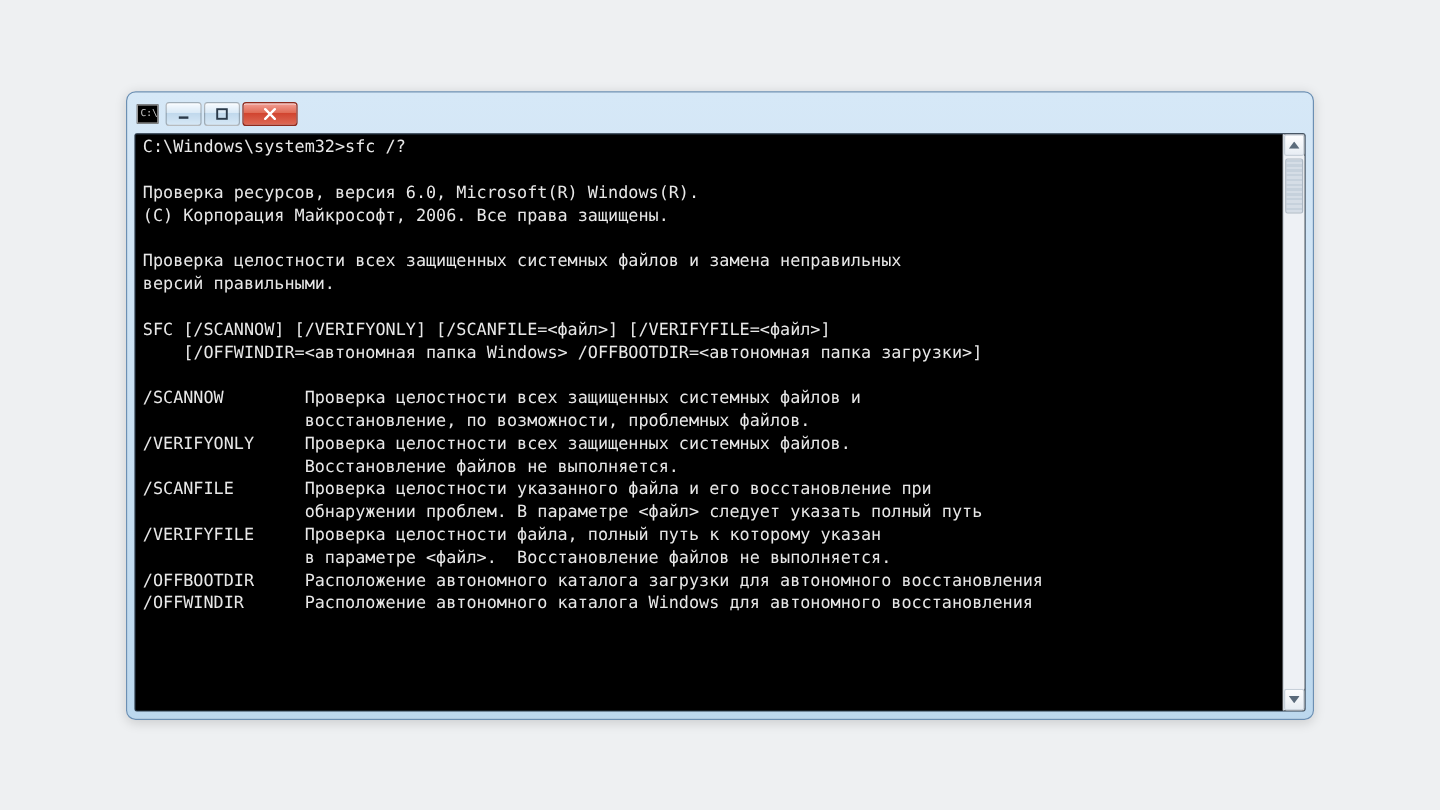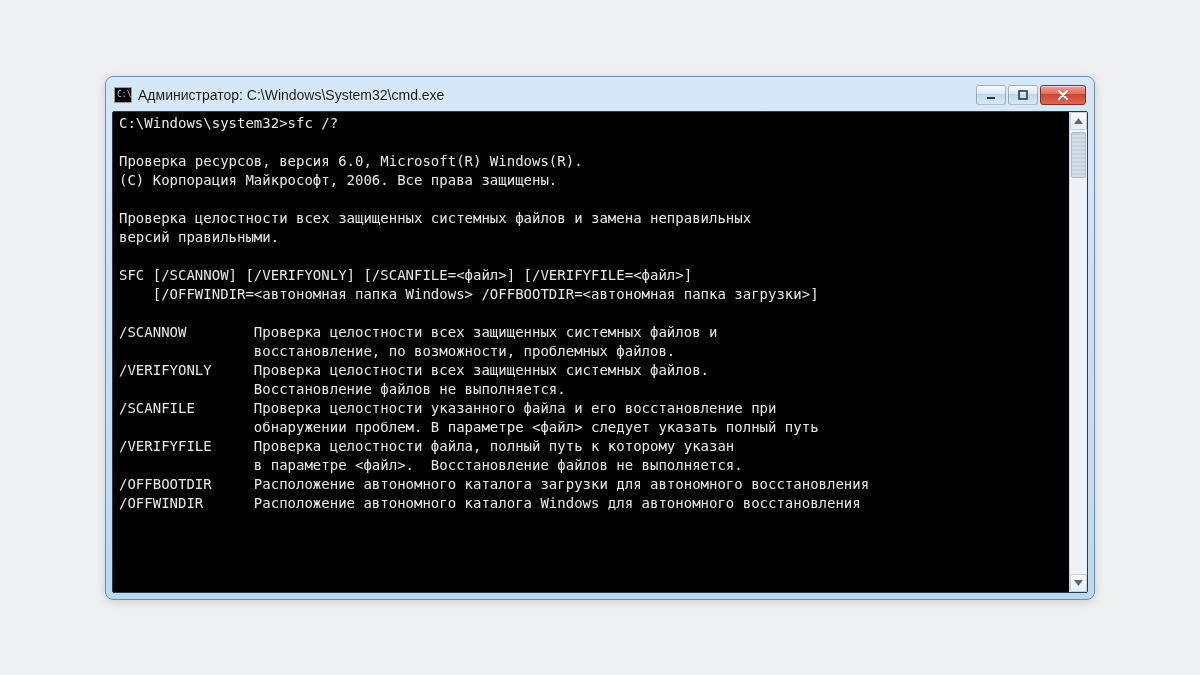--- a/index.html
+++ b/index.html
@@ -127,21 +127,20 @@
     }
   </style>
 </head>
 <body>
 
 <div class="window">
   <div class="titlebar">
     <div class="cmd-icon">
       <span class="cmd-icon-text">C:\</span>
     </div>
-    <div class="title">Администратор: C:\Windows\System32\cmd.exe</div>
     <div class="controls">
       <div class="ctrl">
         <svg width="10" height="10" viewBox="0 0 10 10">
             <rect x="1" y="7" width="8" height="2" fill="#2b3a4a"></rect>
           </svg>
       </div>
       <div class="ctrl">
         <svg width="10" height="10" viewBox="0 0 10 10">
             <rect x="1" y="1" width="8" height="8" fill="none" stroke="#2b3a4a" stroke-width="1.6"></rect>
           </svg>

